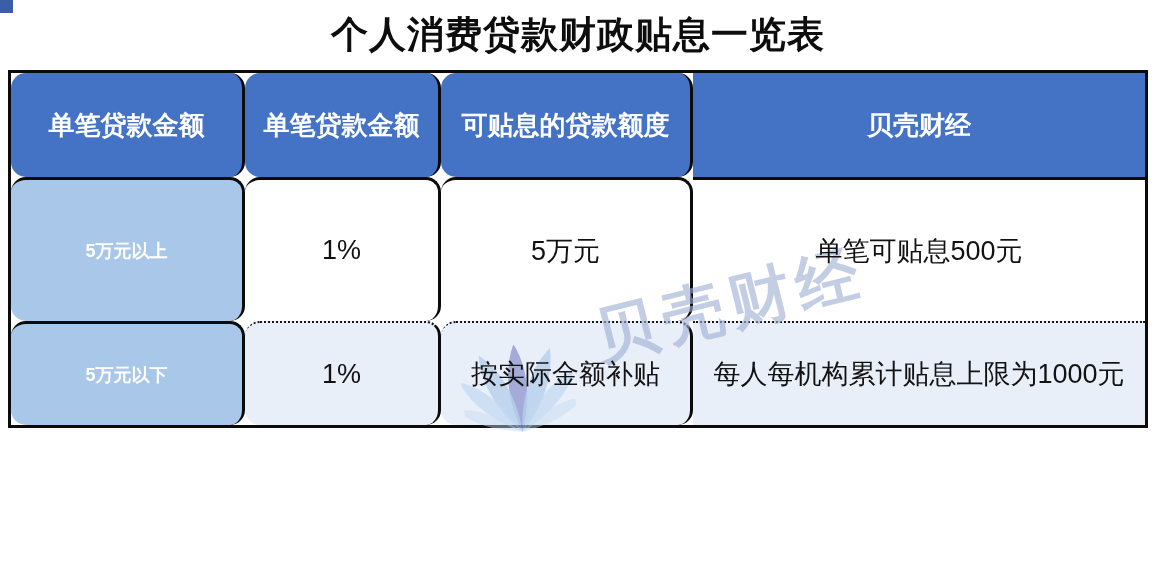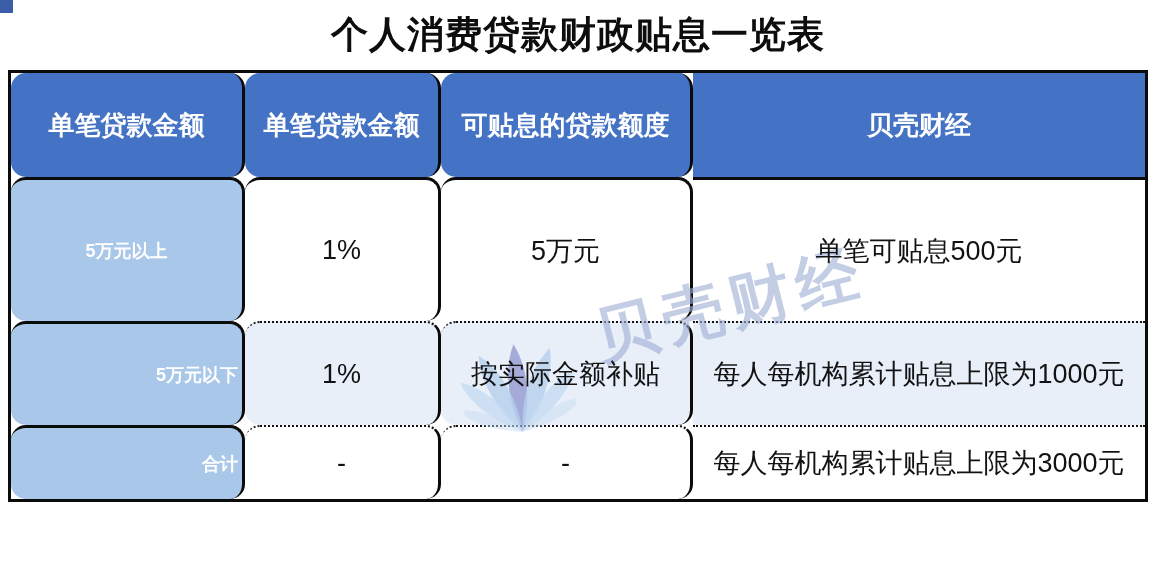--- a/index.html
+++ b/index.html
@@ -34,21 +34,21 @@
   tr.r1 td{height:144px;}
   tr.r2 td{height:104px;}
   tr.r3 td{height:74px;}
 
   td{font-size:27px;color:#121212;background:#fff;}
   td.label-cell{background:var(--label-bg);color:#fff;font-weight:bold;font-size:18px;}
 
   
   tr.r1 td{border-top:3px solid var(--border);}           
   tr.r2 td,tr.r3 td{border-top:2px dotted #141414;}        
-  tr.r2 td.label-cell,tr.r3 td.label-cell{border-top:3px solid var(--border);text-align:right;} 
+  tr.r2 td.label-cell,tr.r3 td.label-cell{border-top:3px solid var(--border);} 
 
   tr.r2 td:not(.label-cell){background:var(--alt-row-bg);}
 
   td .cell-text,th .cell-text{position:relative;z-index:10;}
 
   .footer-note{position:absolute;top:534px;right:8px;font-size:23px;
     color:#0e0e0e;letter-spacing:0.5px;}
 
   .watermark{position:absolute;left:0;top:0;width:1156px;height:576px;
     pointer-events:none;z-index:5;}
@@ -89,26 +89,20 @@
         <td><span class="cell-text">1%</span></td>
         <td><span class="cell-text">5万元</span></td>
         <td><span class="cell-text">单笔可贴息500元</span></td>
       </tr>
       <tr class="r2">
         <td class="label-cell"><span class="cell-text">5万元以下</span></td>
         <td><span class="cell-text">1%</span></td>
         <td><span class="cell-text">按实际金额补贴</span></td>
         <td><span class="cell-text">每人每机构累计贴息上限为1000元</span></td>
       </tr>
-      <tr class="r3">
-        <td class="label-cell"><span class="cell-text">合计</span></td>
-        <td><span class="cell-text">-</span></td>
-        <td><span class="cell-text">-</span></td>
-        <td><span class="cell-text">每人每机构累计贴息上限为3000元</span></td>
-      </tr>
     </tbody>
   </table>
 
   <div class="watermark">
     <svg class="watermark-logo" viewBox="0 0 110 100" xmlns="http://www.w3.org/2000/svg">
       <g>
         <path d="M55 6 C66 28 68 60 55 94 C42 60 44 28 55 6 Z" fill="#7f85c8" fill-opacity="0.85"></path>
         <path d="M55 6 C66 28 68 60 55 94 C42 60 44 28 55 6 Z" fill="#a5c6e9" fill-opacity="0.8" transform="rotate(-24 55 94)"></path>
         <path d="M55 6 C66 28 68 60 55 94 C42 60 44 28 55 6 Z" fill="#a5c6e9" fill-opacity="0.8" transform="rotate(24 55 94)"></path>
         <path d="M55 14 C64 32 66 60 55 94 C44 60 46 32 55 14 Z" fill="#b4d1ee" fill-opacity="0.7" transform="rotate(-46 55 94)"></path>

